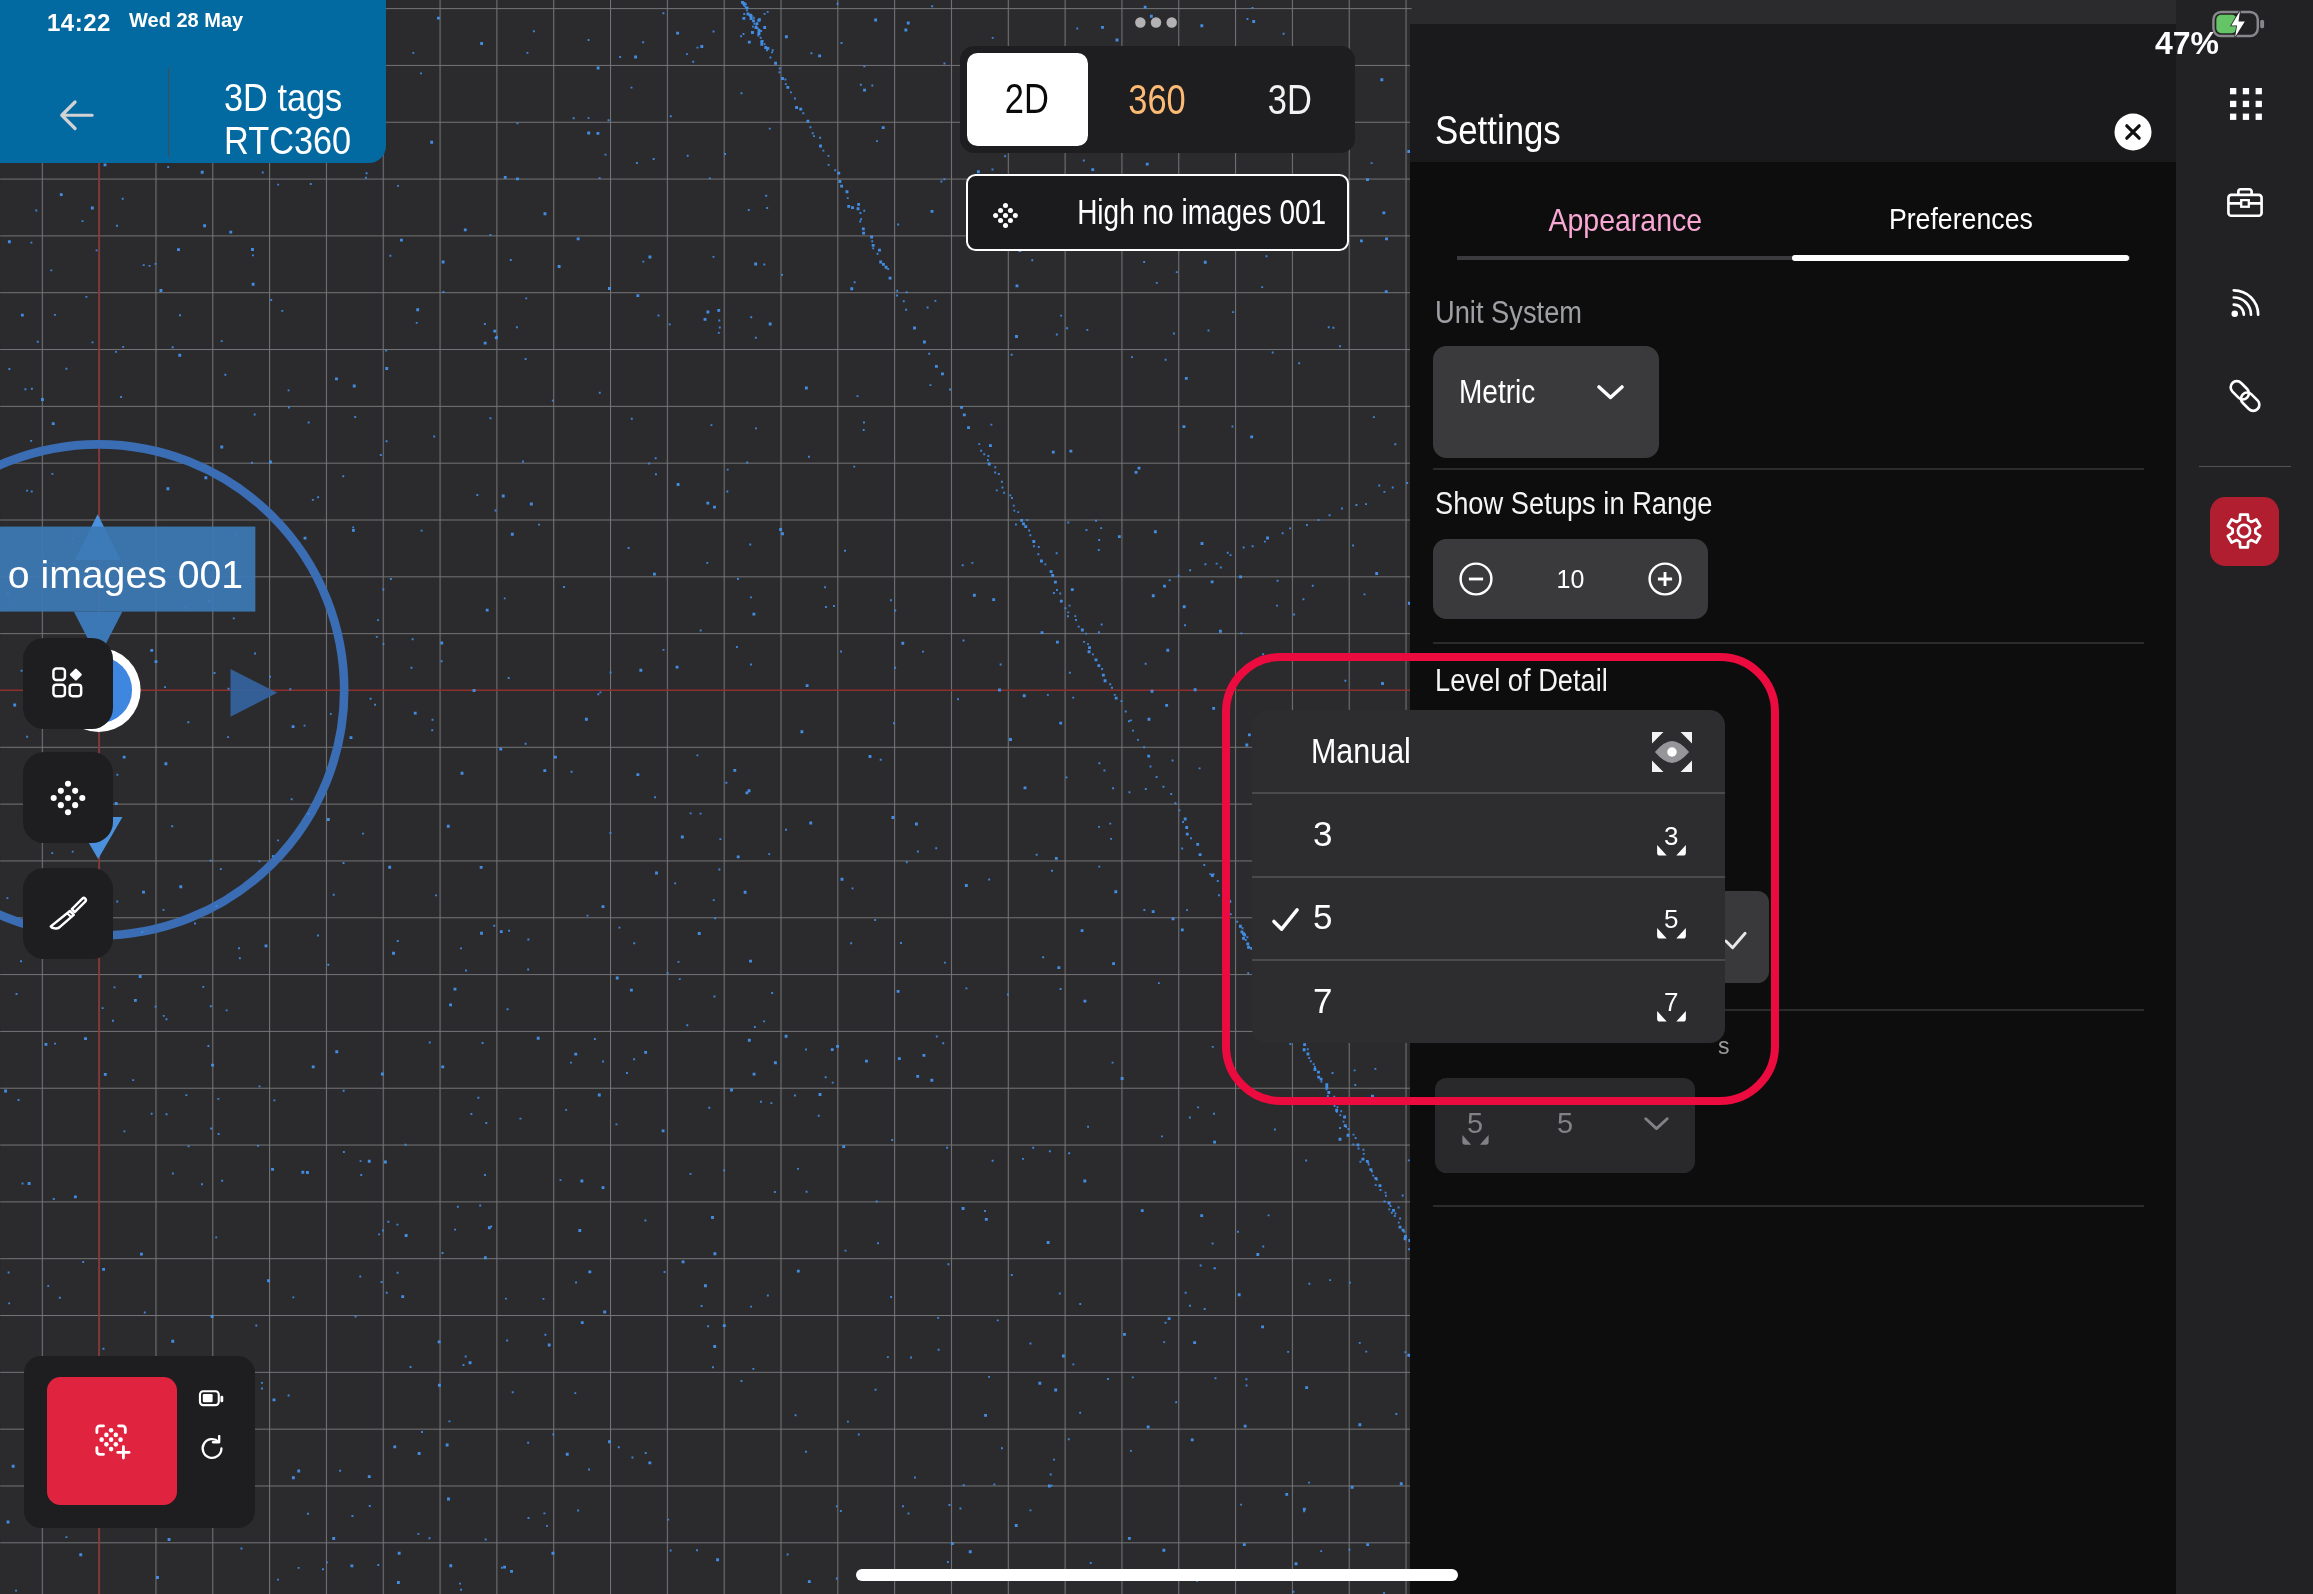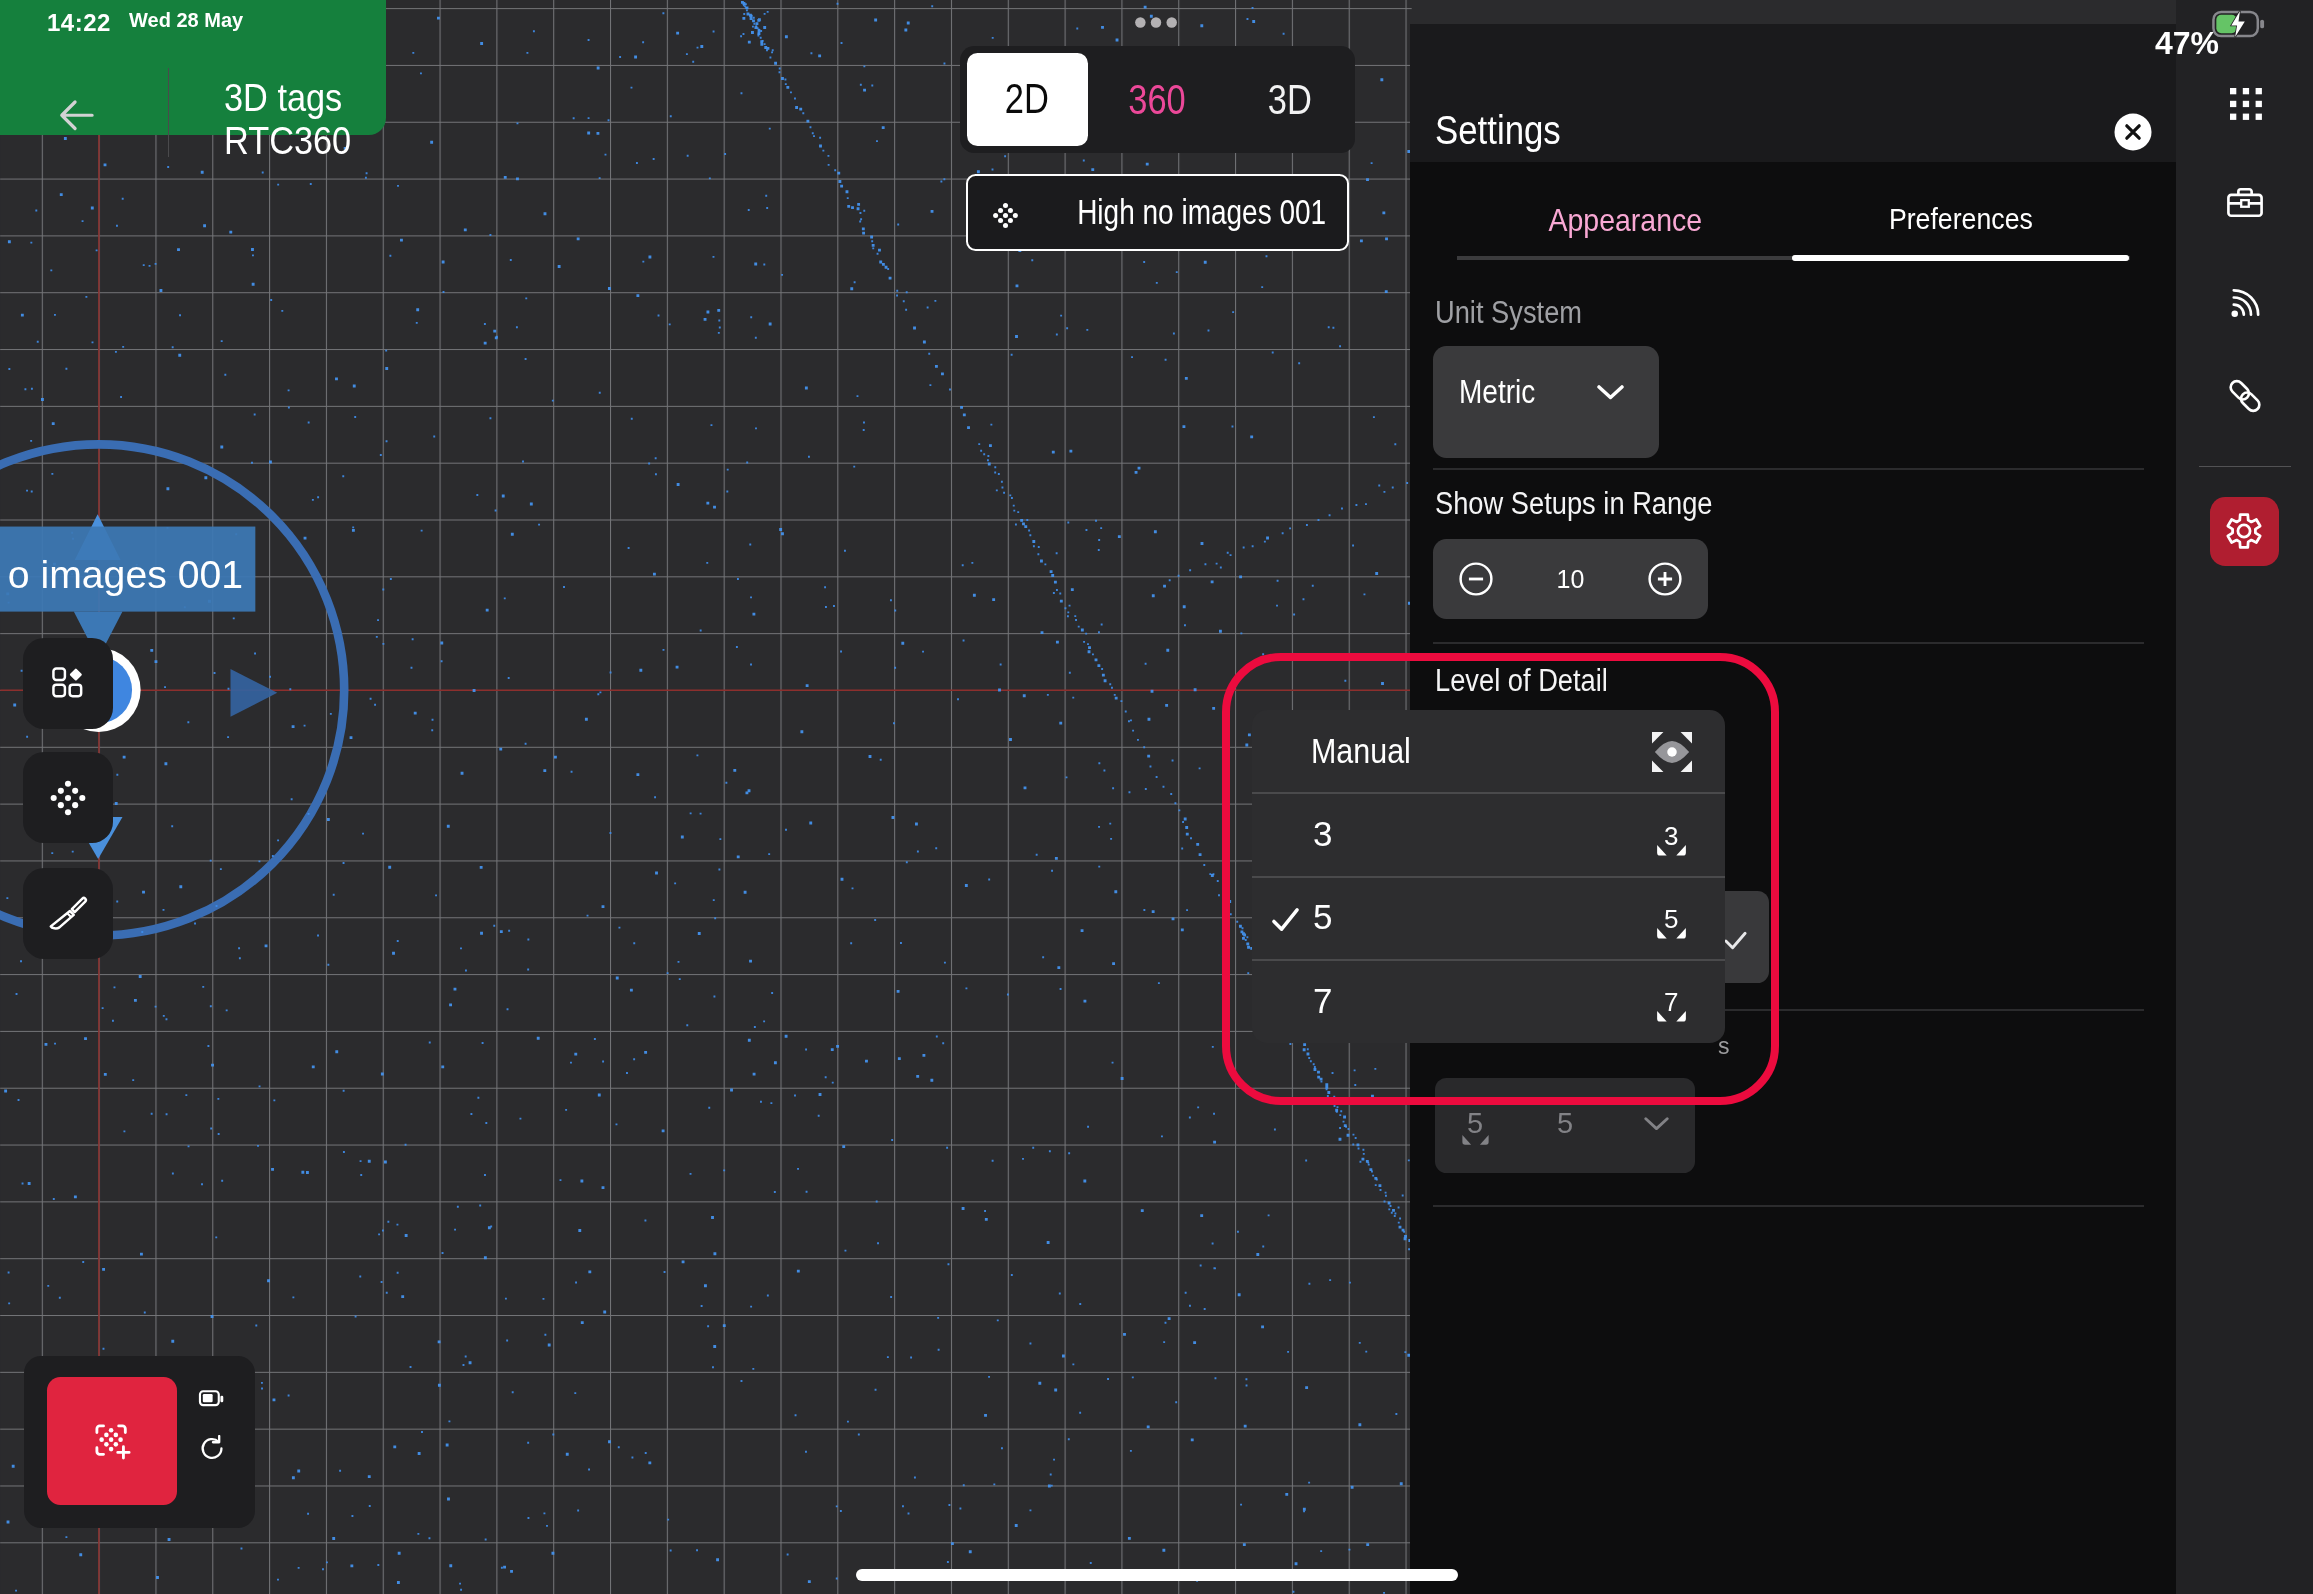--- a/index.html
+++ b/index.html
@@ -34,42 +34,42 @@
     <polygon points="78,586 126,586 102,538" fill="#4a90dc"></polygon>
     <rect x="-10" y="551" width="277" height="89" fill="#3c78b5" fill-opacity="0.93"></rect>
     <polygon points="77,640 128,640 102.5,689" fill="#3c78b5"></polygon>
     <polygon points="77,855 128,855 102.5,899" fill="#4a90dc"></polygon>
     <text x="8" y="615" font-size="41" fill="#ffffff">o images 001</text>
 
     <circle cx="103" cy="722" r="44" fill="#ffffff"></circle>
     <circle cx="103" cy="722" r="35" fill="#3f86e0"></circle>
   </svg>
 
-  <div class="abs darkbox" style="left:0;top:0;width:386px;height:135px;border-bottom-right-radius:17px;background:#15803d;">
+  <div class="abs darkbox" style="left:0;top:0;width:386px;height:163px;border-bottom-right-radius:17px;background:#0369a1;">
     <div class="abs" style="left:47px;top:8.6px;font-size:24px;font-weight:600;color:#fff;letter-spacing:0.5px;">14:22</div>
     <div class="abs" style="left:129px;top:8.6px;font-size:20px;font-weight:600;color:#fff;">Wed 28 May</div>
     <div class="abs" style="left:168px;top:68px;width:1px;height:89px;background:#4a4a4c;"></div>
     <svg class="abs" style="left:58px;top:99px;" width="36" height="32.5" viewBox="0 0 38 34">
       <path d="M18 3 L4 17 L18 31 M4 17 H36" stroke="#d2d2d4" stroke-width="3.4" fill="none" stroke-linecap="round" stroke-linejoin="round"></path>
     </svg>
     <div class="abs" style="left:224px;top:76px;font-size:39px;color:#fff;line-height:43px;transform:scaleX(0.88);transform-origin:0 0;">3D tags<br>RTC360</div>
   </div>
 
   <svg class="abs" style="left:1128px;top:13.4px;" width="57" height="19" viewBox="0 0 60 20">
     <circle cx="13" cy="10" r="5.5" fill="#b3b1b3"></circle>
       <circle cx="29.5" cy="10" r="5.5" fill="#b3b1b3"></circle>
       <circle cx="46" cy="10" r="5.5" fill="#b3b1b3"></circle>
   </svg>
 
   <div class="abs" style="left:960px;top:46px;width:395px;height:107px;background:#1e1e20;border-radius:14.3px;text-align:center;">
     <div class="abs" style="left:6.7px;top:6.7px;width:121px;height:93px;background:#ffffff;border-radius:10.5px;"></div>
     <div class="abs" style="left:6.7px;top:6.7px;width:121px;height:93px;display:flex;align-items:center;justify-content:center;font-size:42px;color:#0a0a0a;">
         <span style="transform:scaleX(0.82);">2D</span>
       </div>
-    <div class="abs" style="left:132px;top:0;width:131px;height:107px;display:flex;align-items:center;justify-content:center;font-size:42px;color:#ec4899;">
+    <div class="abs" style="left:132px;top:0;width:131px;height:107px;display:flex;align-items:center;justify-content:center;font-size:42px;color:#fdba74;">
         <span style="transform:scaleX(0.82);">360</span>
       </div>
     <div class="abs" style="left:264px;top:0;width:131px;height:107px;display:flex;align-items:center;justify-content:center;font-size:42px;color:#f2f2f2;">
         <span style="transform:scaleX(0.82);">3D</span>
       </div>
   </div>
 
   <div class="abs" style="left:966px;top:174px;width:383px;height:77px;background:#1b1b1d;border:2.9px solid #ffffff;border-radius:9.6px;">
     <svg class="abs" style="left:23px;top:25px;" width="29" height="29" viewBox="0 0 44 44">
       <g fill="#ffffff">

